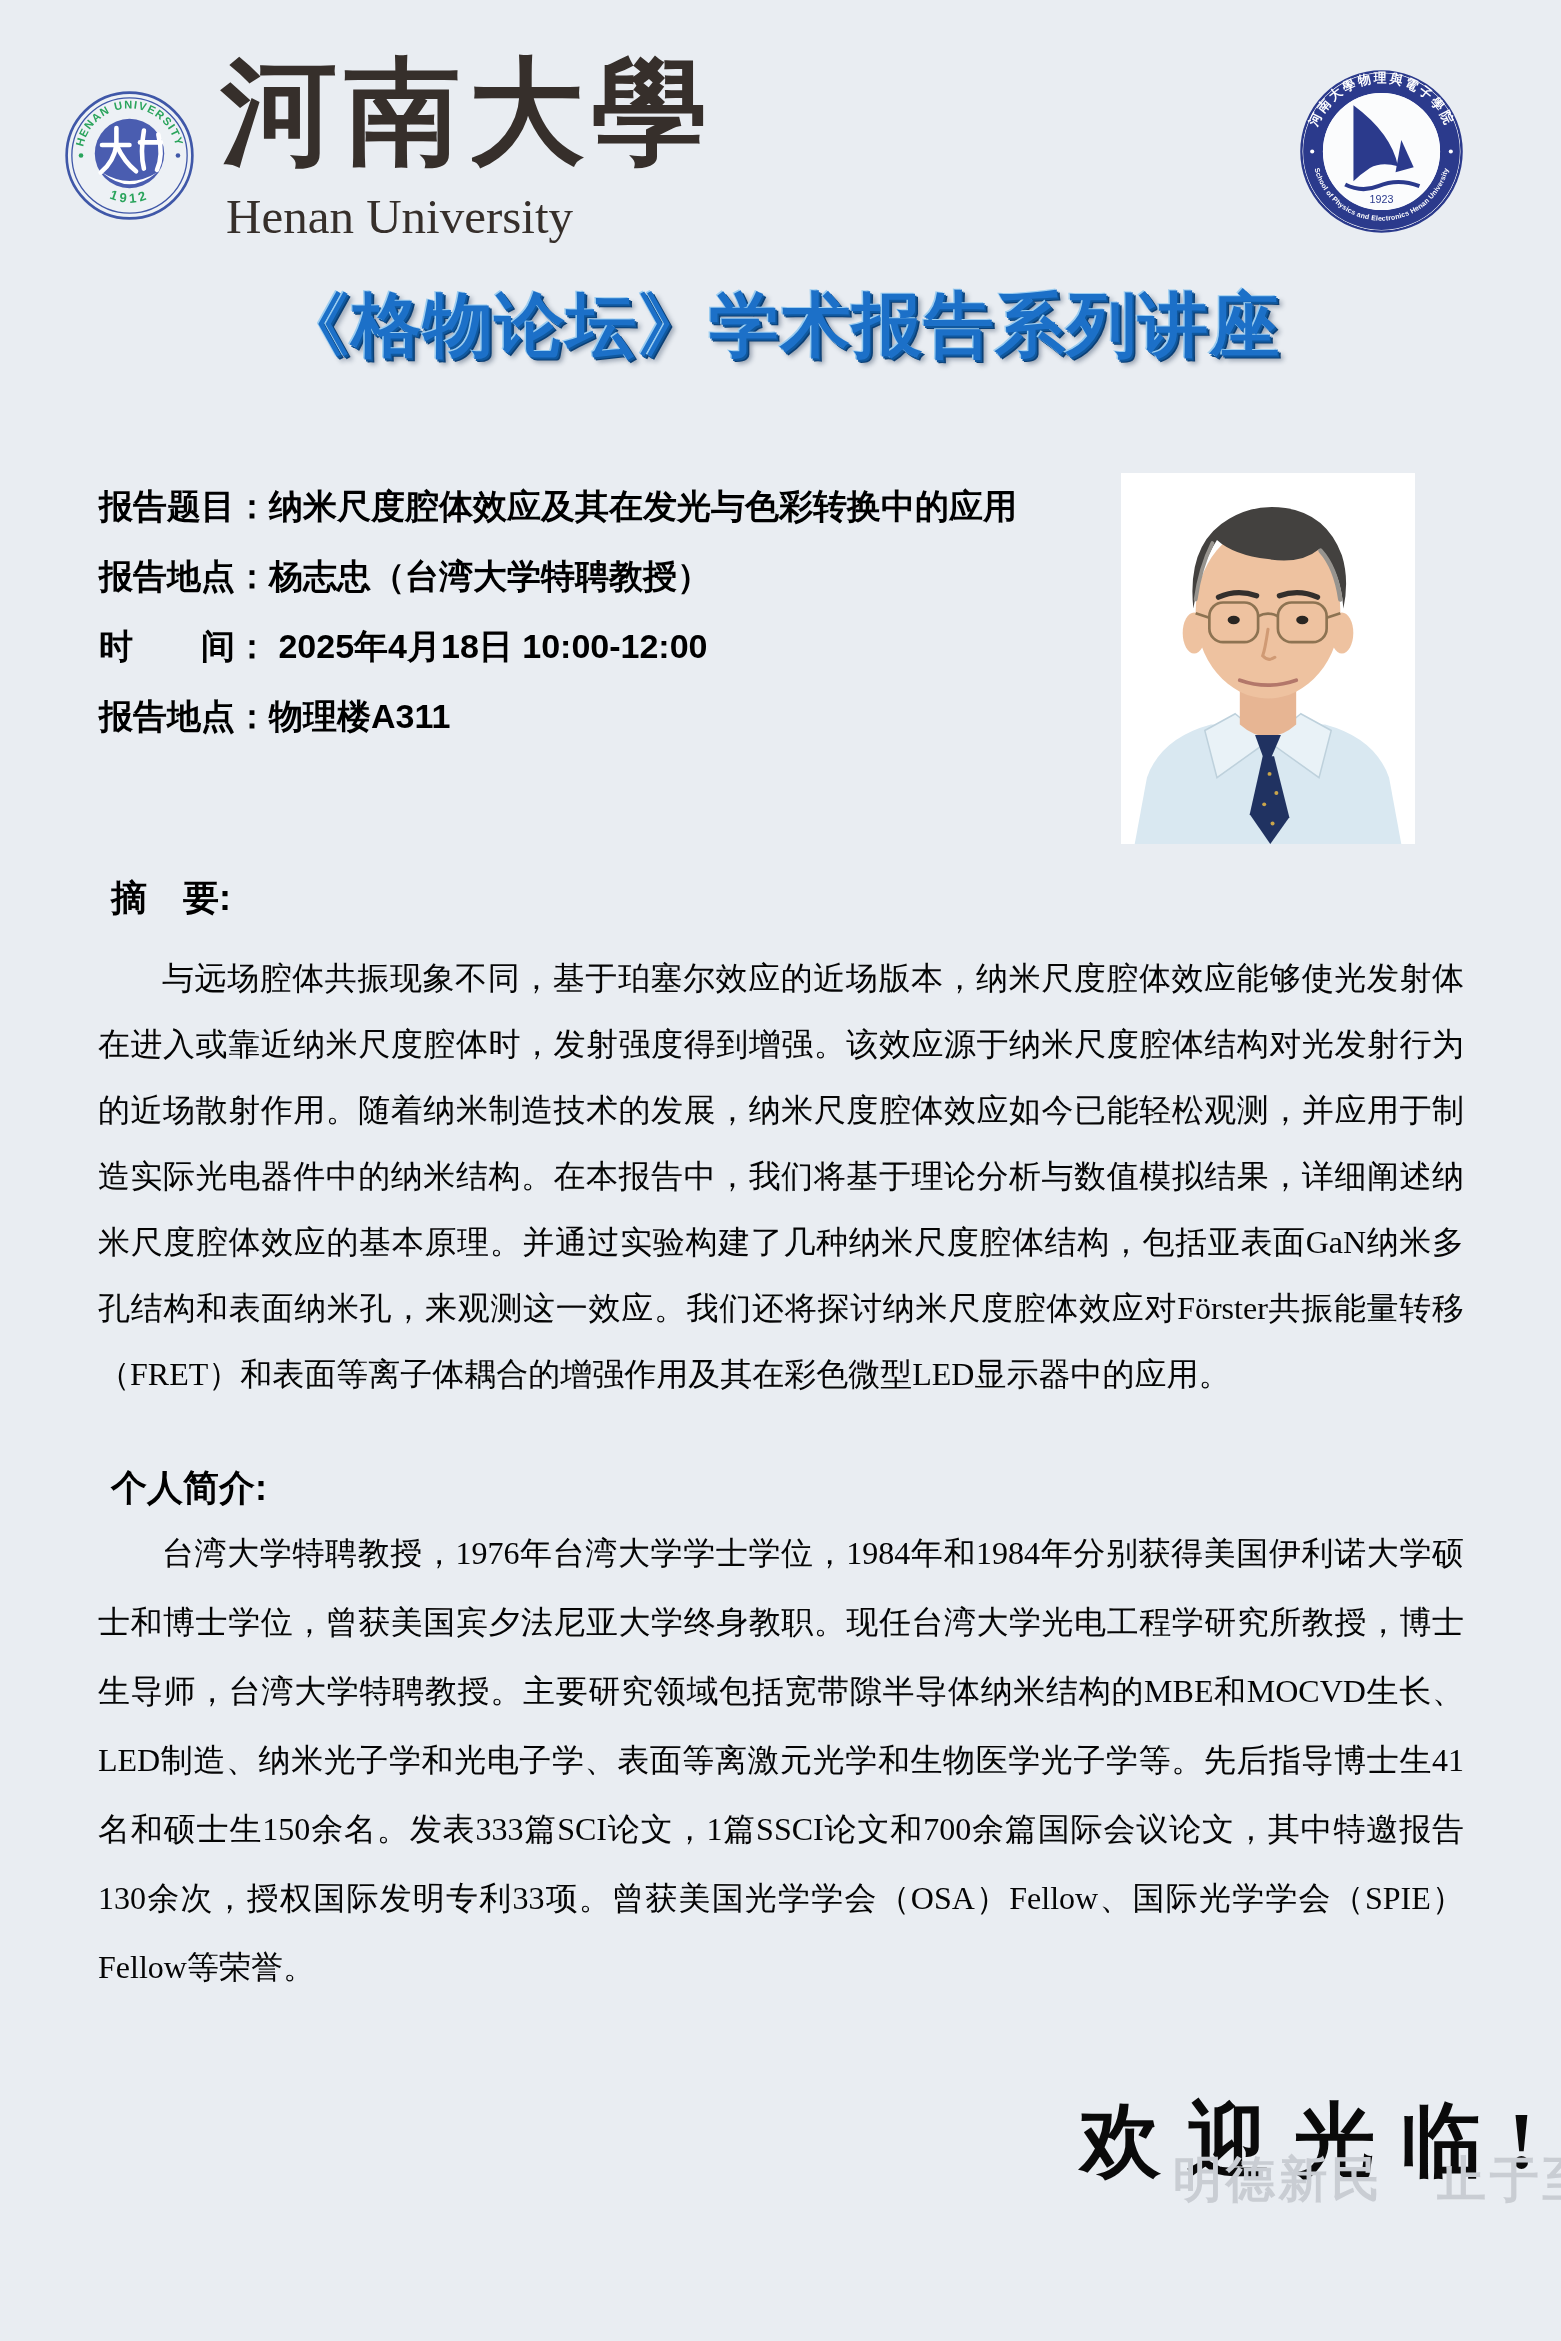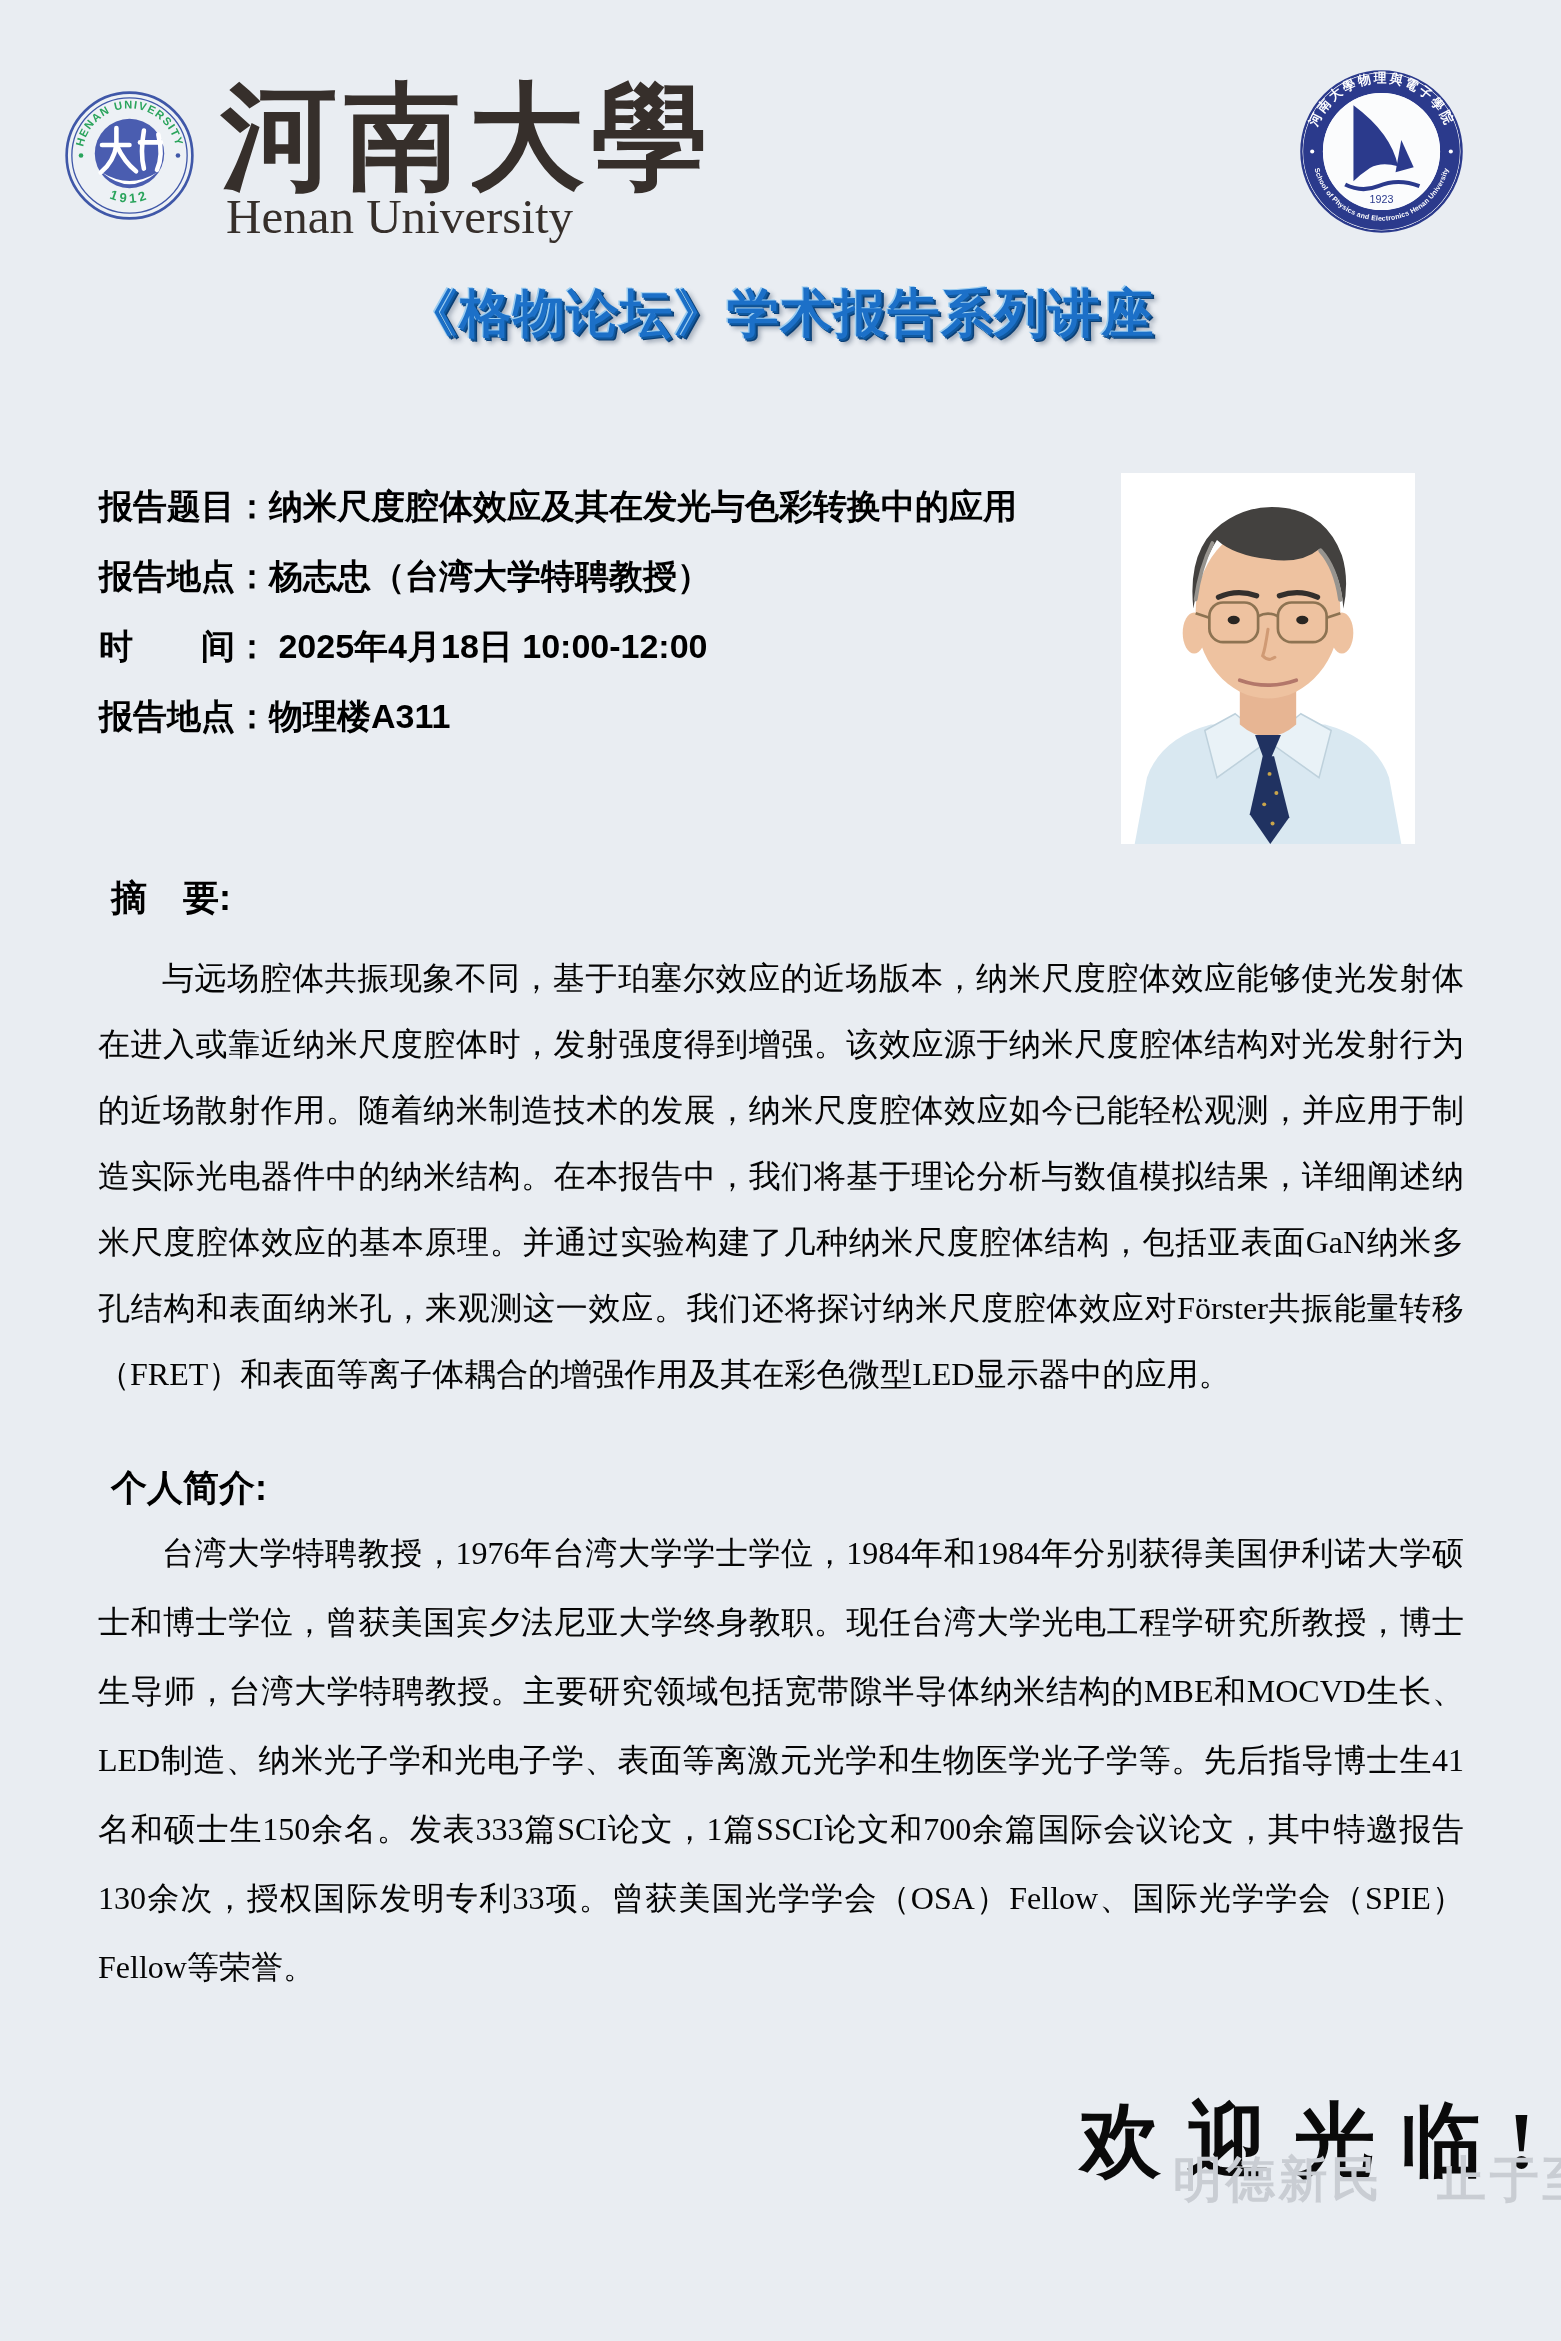--- a/index.html
+++ b/index.html
@@ -9,31 +9,31 @@
     position:relative; width:1561px; height:2342px;
     background:#e9edf2; overflow:hidden;
     font-family:"Liberation Sans", sans-serif; color:#000;
   }
   
   .seal-left  { position:absolute; left:64px;  top:90px; width:131px; height:131px; }
   .seal-right { position:absolute; left:1299px; top:69px; width:165px; height:165px; }
   .brand-cn {
     position:absolute; left:221px; top:44px;
     font-family:"Liberation Serif", serif;
-    font-size:116px; font-weight:700; letter-spacing:7.6px; color:#362f2b; line-height:1.2;margin-top:25px;
+    font-size:116px; font-weight:700; letter-spacing:7.6px; color:#362f2b; line-height:1.2;
   }
   .brand-en {
     position:absolute; left:226px; top:188px;
     font-family:"Liberation Serif", serif;
     font-size:49px; color:#362f2b;
   }
   
   .title {
     position:absolute; left:0; top:279px; width:100%; text-align:center;
-    font-size:52px; font-weight:900; letter-spacing:1.5px; color:#1c70c8;
+    font-size:70px; font-weight:900; letter-spacing:1.5px; color:#1c70c8;
     text-shadow:-1.5px -1.5px 0 #9ccdf0, 1.5px 1.5px 0 #10589e, 3px 3px 0 #0c4076, 5.3px 5.3px 5.3px rgba(20,40,70,.40);
   }
   
   .info { position:absolute; left:99px; top:467px;margin-top:18px; }
   .info-row { height:70px; font-size:34px; font-weight:700; line-height:43px; display:flex; }
   .info-label, .info-value { white-space:pre; }
   
   .photo { position:absolute; left:1121px; top:473px; width:294px; height:371px; }
   
   .sec-heading { position:absolute; left:99px; font-size:36px; font-weight:700; white-space:pre;margin-left:12px; }

